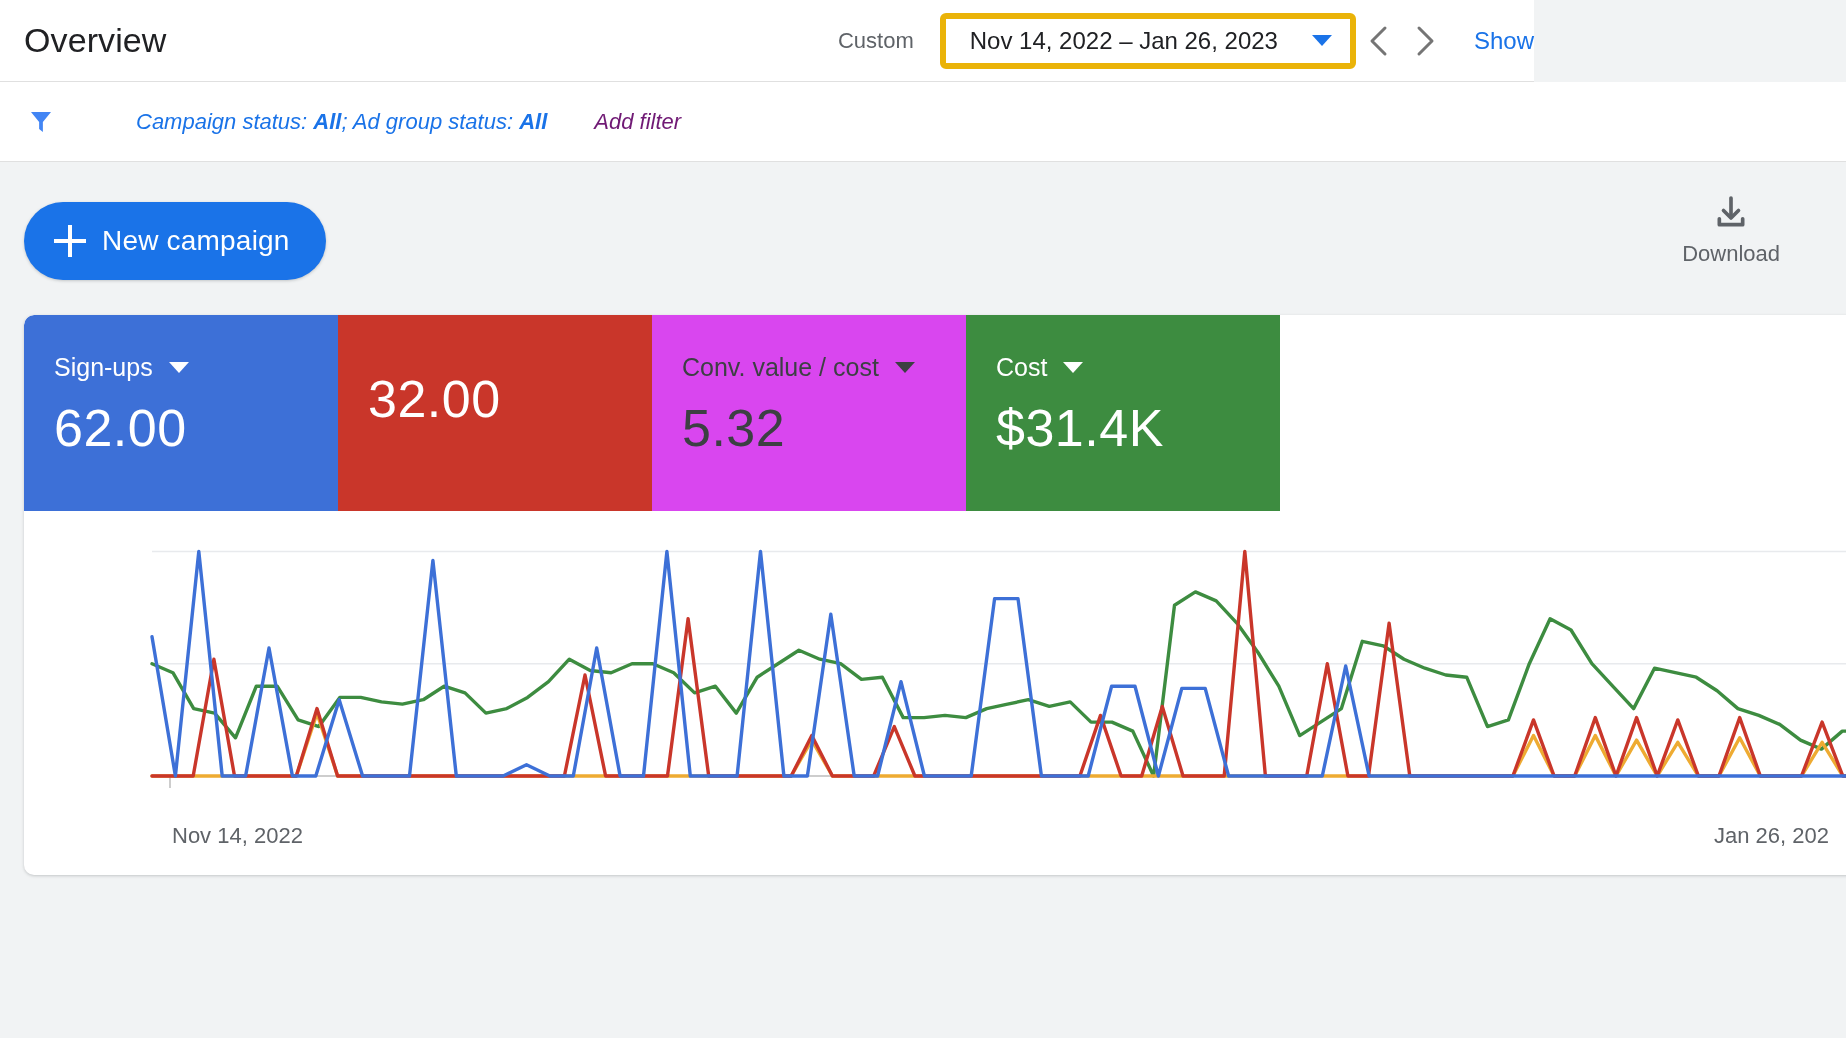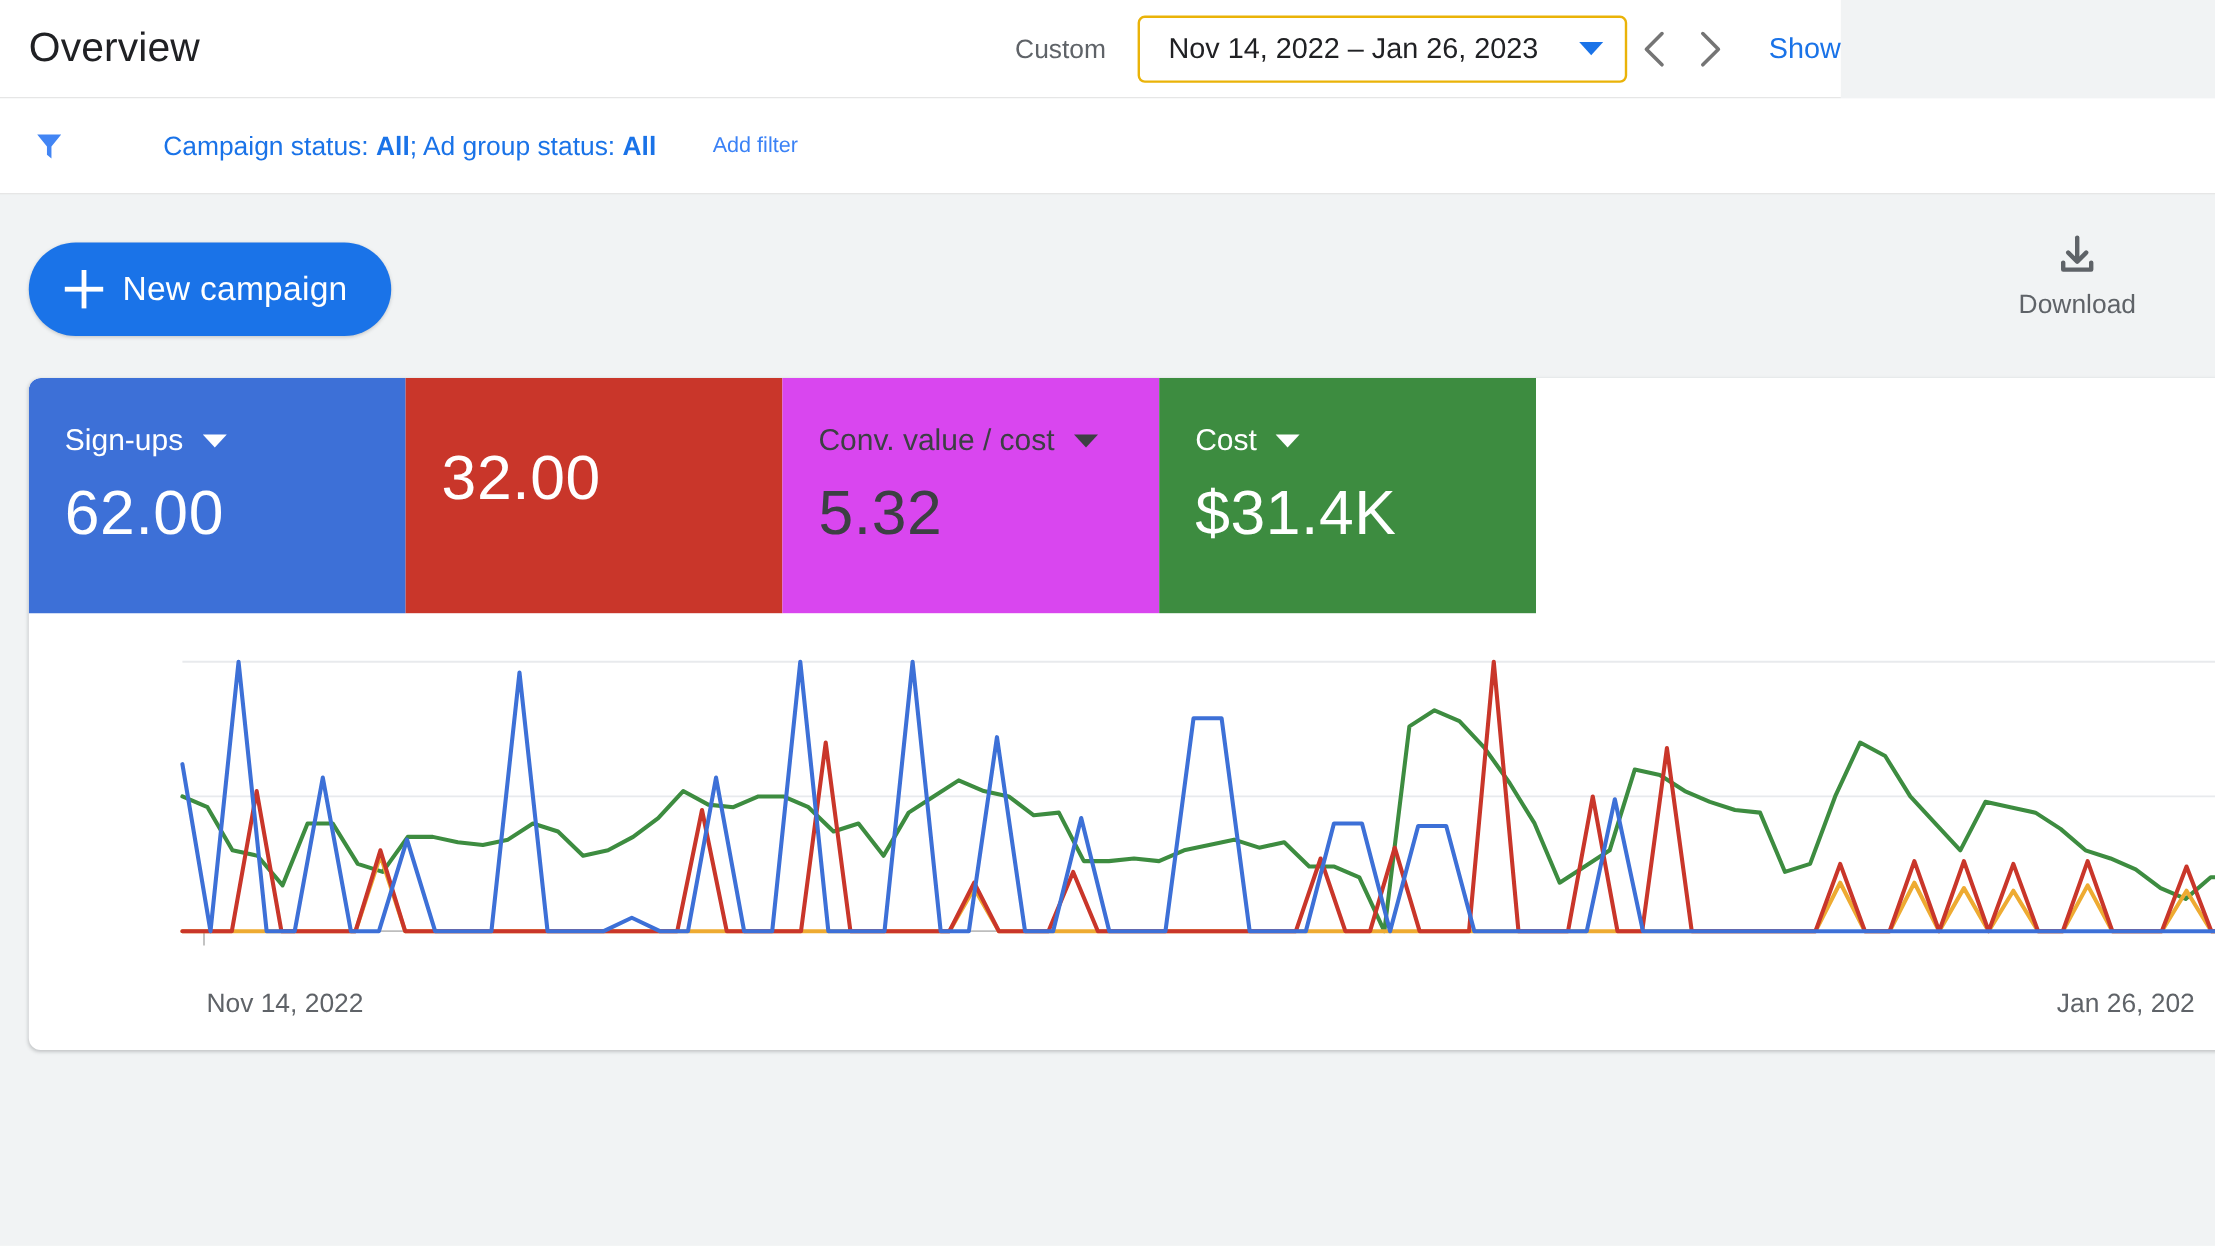--- a/index.html
+++ b/index.html
@@ -30,21 +30,21 @@
     display: flex; align-items: center;
     height: 100%;
     padding-right: 0;
   }
   .custom-label {
     font-size: 22px; color: #5f6368;
     margin-right: 26px;
   }
   .date-picker {
     height: 56px;
-    border: 2px solid #eab308;
+    border: 6px solid #eab308;
     border-radius: 6px;
     display: flex; align-items: center;
     padding: 0 18px 0 24px;
     background: #fff;
     cursor: pointer;
   }
   .date-picker-text {
     font-size: 24px; color: #202124;
     white-space: nowrap;
   }
@@ -67,33 +67,33 @@
     white-space: nowrap;
     cursor: pointer;
   }
 
   
   .filter-bar {
     position: absolute; left: 0; top: 82px;
     width: 1846px; height: 80px;
     background: #ffffff;
     border-bottom: 1px solid #e0e0e0;
-    display: flex; align-items: center;
+    display: flex; align-items: center; font-style: italic;
   }
   .funnel-icon { margin-left: 26px; display: flex; }
   .filter-chip {
     margin-left: 80px;
     font-size: 22px; color: #1a73e8;
     white-space: nowrap; cursor: pointer;
   }
   .filter-chip b { font-weight: 700; }
   .filter-chip .sep { color: #1a73e8; }
   .add-filter {
     margin-left: 47px;
-    font-size: 18px; color: #3b82f6;
+    font-size: 22px; color: #701a75;
     cursor: pointer;
   }
 
   
   .action-row {
     position: absolute; left: 0; top: 163px;
     width: 1846px; height: 147px;
     background: #f1f3f4;
   }
   .new-campaign-btn {

